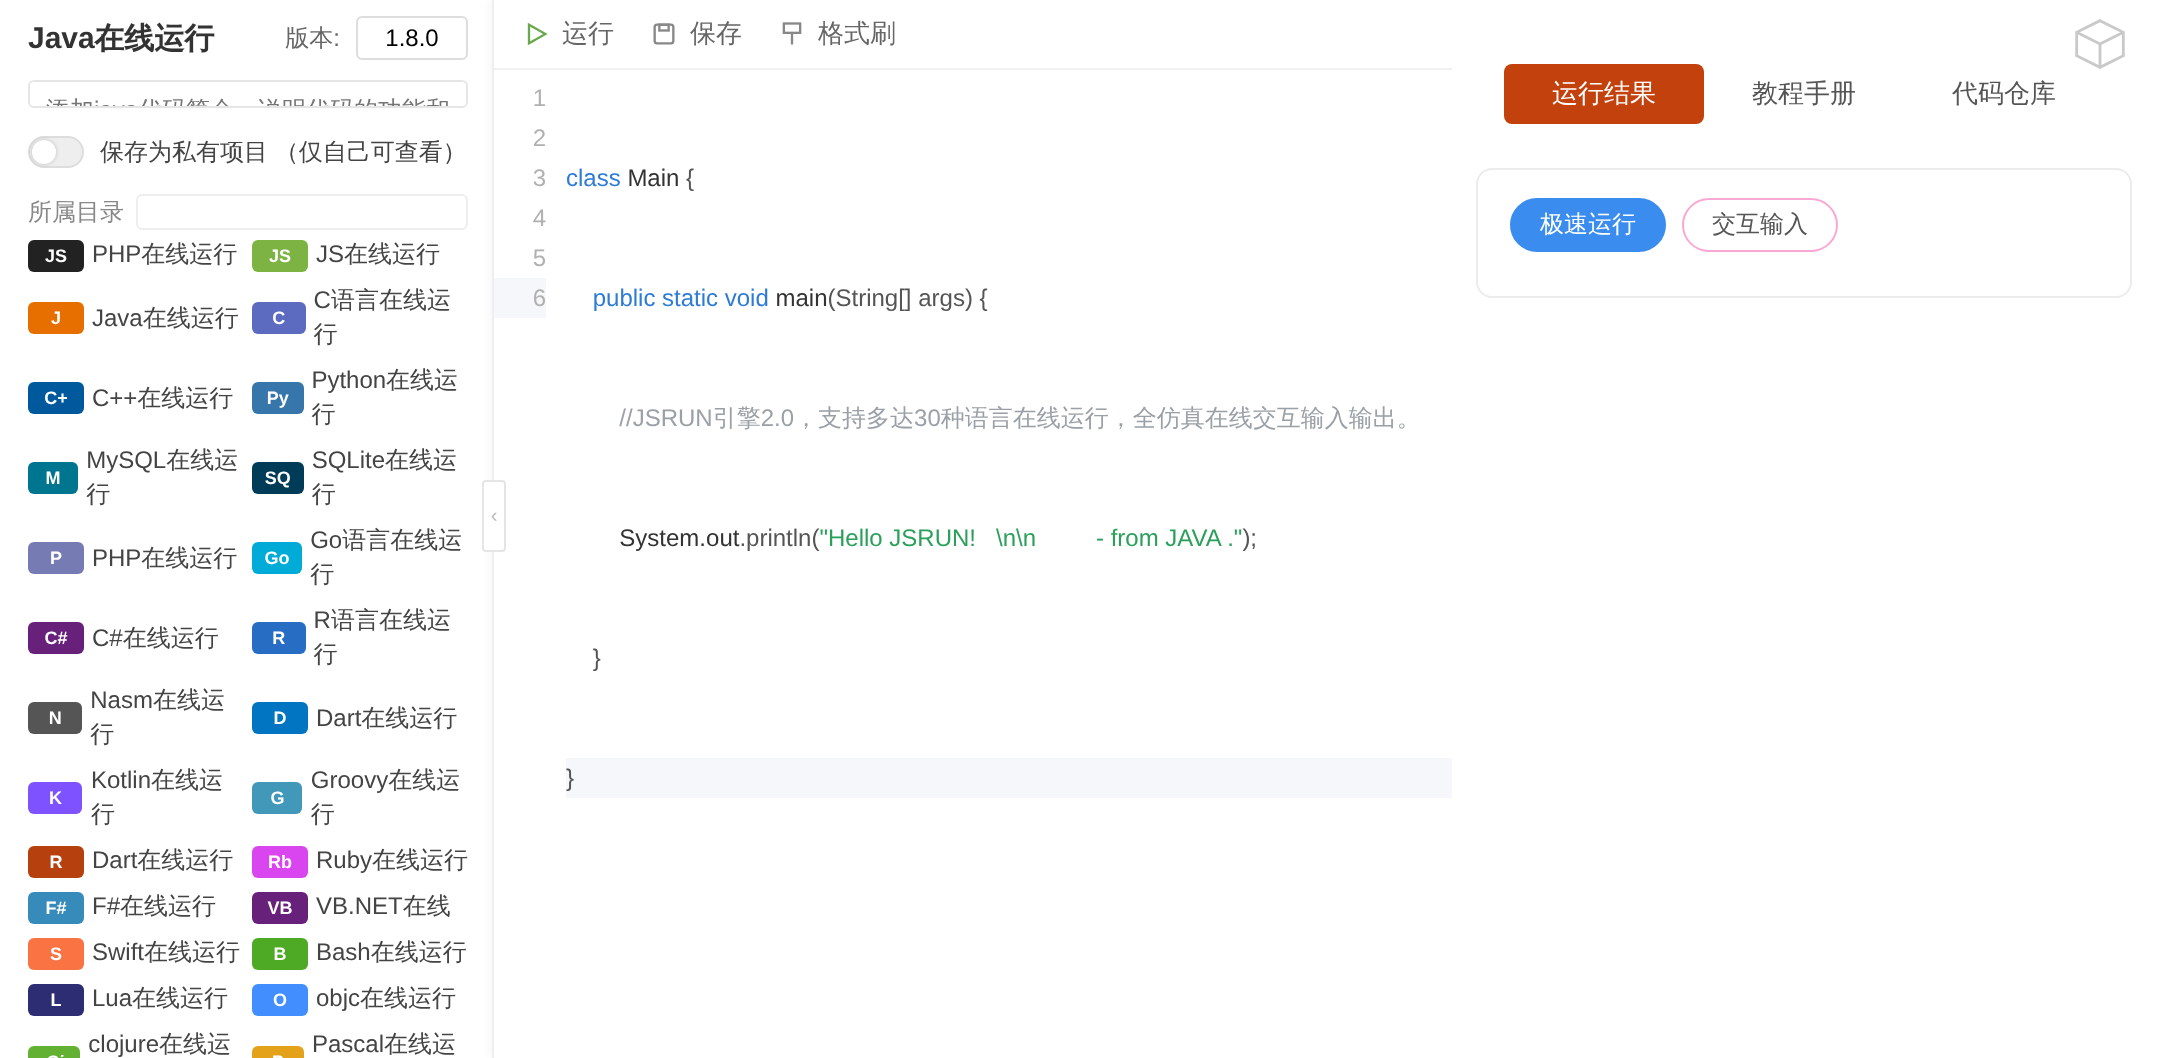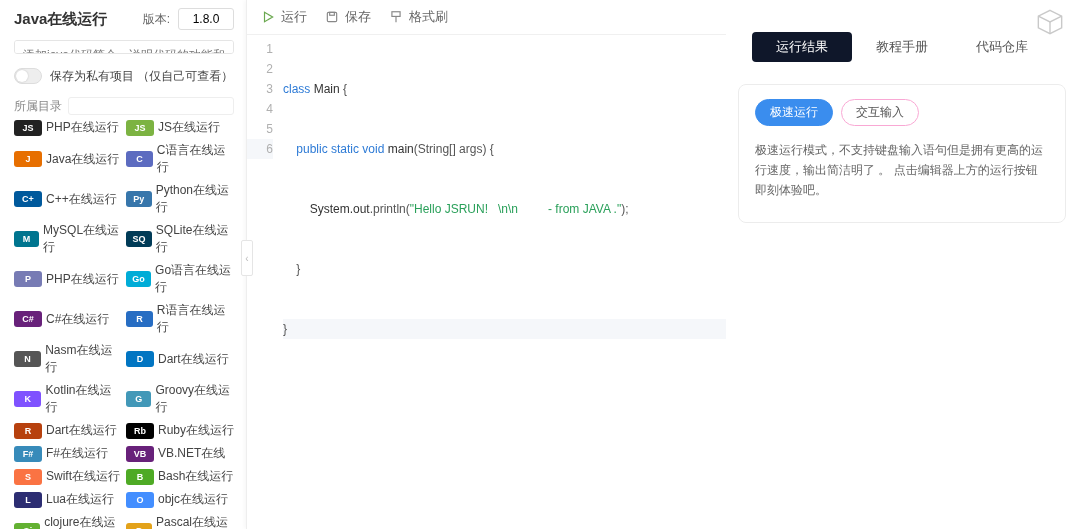--- a/index.html
+++ b/index.html
@@ -41,21 +41,21 @@
 .cm { color:#9aa0a6; }
 .str { color:#2aa05a; }
 .cur-line { background:#f5f7fa; }
 .collapse-handle { position:absolute; left:-6px; top:240px; width:12px; height:36px; background:#fff; border:1px solid #e5e5e5; border-radius:2px; display:flex; align-items:center; justify-content:center; font-size:10px; color:#bbb; cursor:pointer; }
 
 
 .right-col { flex:1; padding:6px 14px 0 12px; display:flex; flex-direction:column; }
 .logo { position:absolute; right:16px; top:8px; color:#c9c9c9; }
 .tabs { display:flex; justify-content:center; gap:0; margin-top:26px; }
 .tab { font-size:13px; padding:6px 24px; border-radius:4px; cursor:pointer; color:#555; }
-.tab.active { background:#0f172a; color:#fff; }
+.tab.active { background:#c2410c; color:#fff; }
 .panel { margin-top:22px; border:1px solid #ececec; border-radius:8px; padding:14px 16px 22px; }
 .subtabs { display:flex; gap:8px; }
 .subtab { font-size:12px; padding:4px 14px; border-radius:14px; border:1px solid #f9a8d4; background:#fff; color:#555; cursor:pointer; }
 .subtab.active { background:#3a8dee; color:#fff; border-color:#3a8dee; }
 .panel-text { margin-top:14px; font-size:12px; color:#666; line-height:20px; }
 </style>
 </head>
 <body>
 
 <div class="left-col">
@@ -136,21 +136,21 @@
       </div>
       <div class="lang-item">
         <span class="lang-ico" style="background: rgb(66, 152, 184);">G</span>
         <span>Groovy在线运行</span>
       </div>
       <div class="lang-item">
         <span class="lang-ico" style="background: rgb(183, 65, 14);">R</span>
         <span>Dart在线运行</span>
       </div>
       <div class="lang-item">
-        <span class="lang-ico" style="background: #000000;">Rb</span>
+        <span class="lang-ico" style="background: #d946ef;">Rb</span>
         <span>Ruby在线运行</span>
       </div>
       <div class="lang-item">
         <span class="lang-ico" style="background: rgb(55, 139, 186);">F#</span>
         <span>F#在线运行</span>
       </div>
       <div class="lang-item">
         <span class="lang-ico" style="background: rgb(104, 33, 122);">VB</span>
         <span>VB.NET在线</span>
       </div>
@@ -210,20 +210,21 @@
         <div>1</div>
         <div>2</div>
         <div>3</div>
         <div>4</div>
         <div>5</div>
         <div style="background: rgb(245, 247, 250);">6</div>
       </div>
     <div class="code">
       <span class="ln"><span class="kw">class</span> <span class="cls">Main</span> <span>{</span></span>
       <span class="ln">    <span class="kw">public static void</span> <span class="cls">main</span><span>(String[] args) {</span></span>
+      <span class="ln">        <span class="cm">//JSRUN引擎2.0，支持多达30种语言在线运行，全仿真在线交互输入输出。</span></span>
       <span class="ln">        <span class="cls">System.out</span><span>.println(</span><span class="str">"Hello JSRUN!   \n\n         - from JAVA ."</span><span>);</span></span>
       <span class="ln">    <span>}</span></span>
       <span class="ln cur-line"><span>}</span></span>
     </div>
   </div>
 </div>
 
 <div class="right-col">
   <svg class="logo" width="28" height="28" viewBox="0 0 24 24" fill="none" stroke="#c9c9c9" stroke-width="1.2">
       <polygon points="12,2 22,7 22,17 12,22 2,17 2,7"></polygon>
@@ -233,15 +234,14 @@
   <div class="tabs">
     <div class="tab active">运行结果</div>
     <div class="tab">教程手册</div>
     <div class="tab">代码仓库</div>
   </div>
   <div class="panel">
     <div class="subtabs">
       <div class="subtab active">极速运行</div>
       <div class="subtab">交互输入</div>
     </div>
-    <div class="panel-text">极速运行模式，不支持键盘输入语句但是拥有更高的运行速度，输出简洁明了 。  点击编辑器上方的运行按钮即刻体验吧。</div>
   </div>
 </div>
 
 </body></html>

